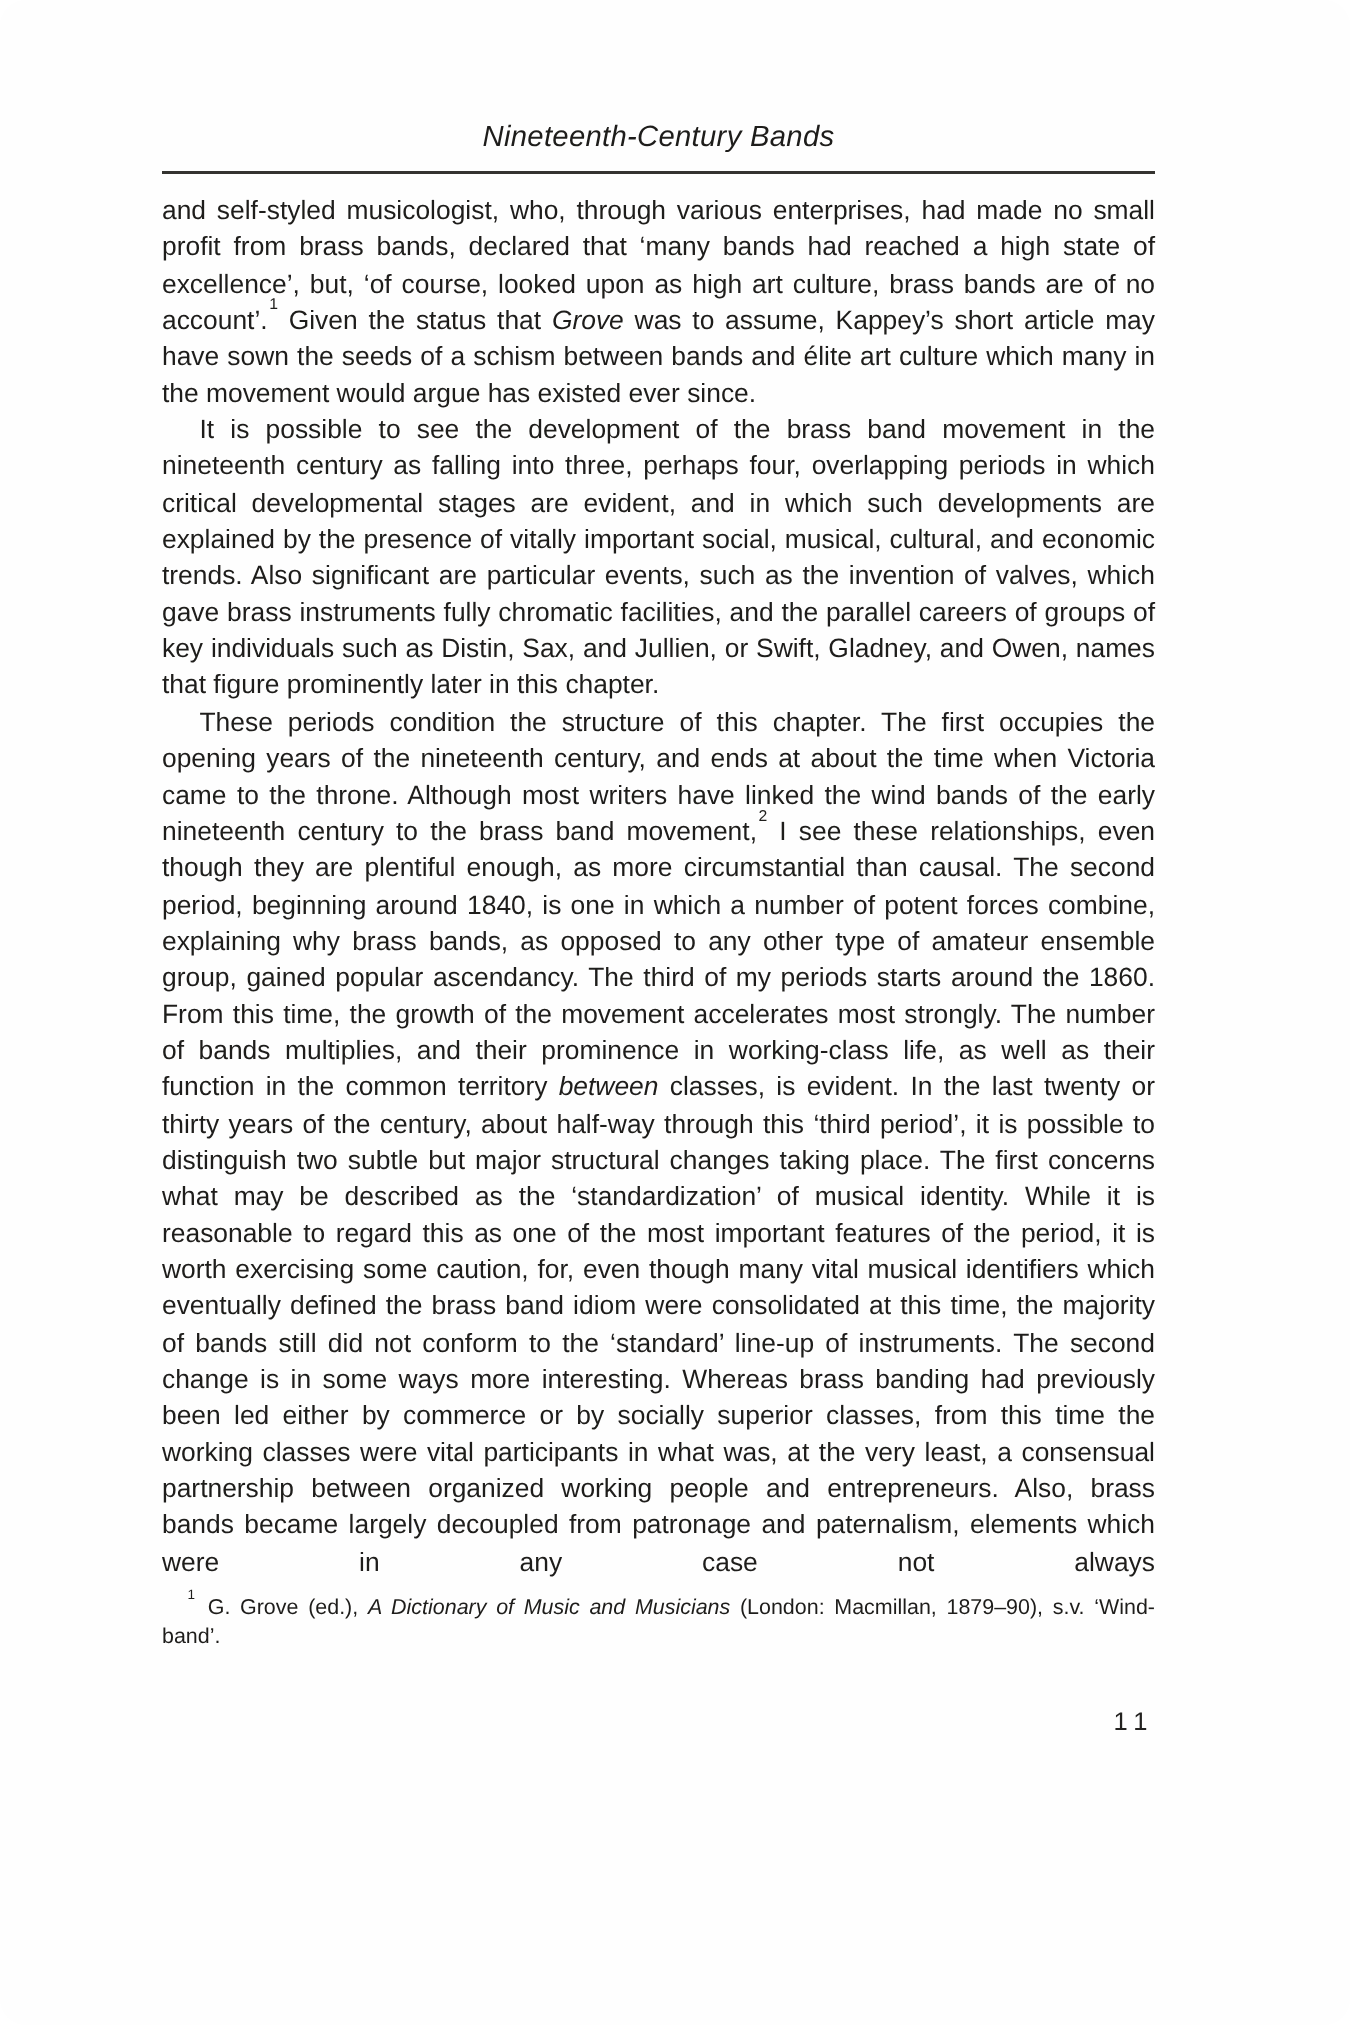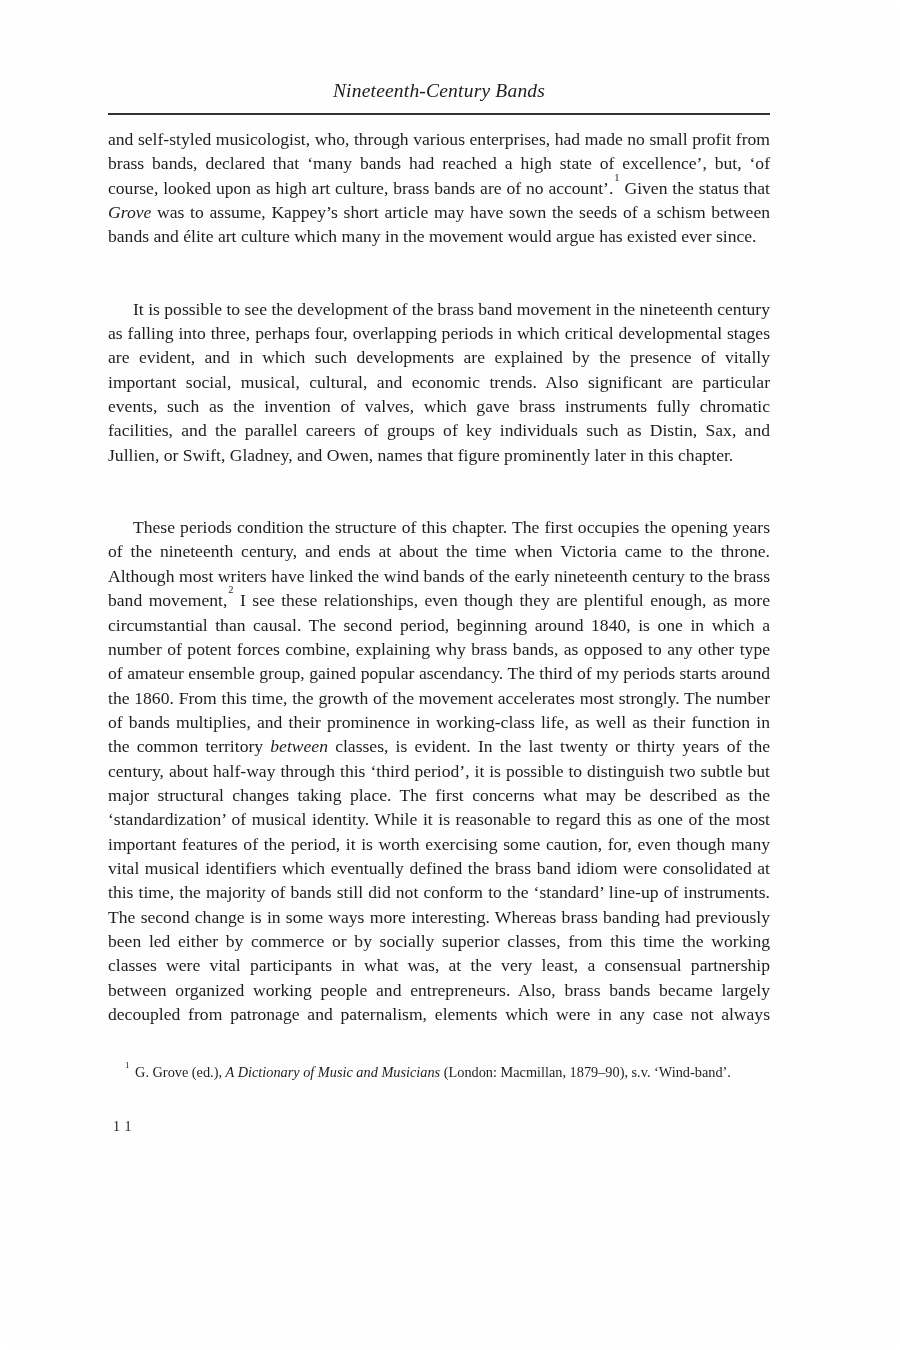--- a/index.html
+++ b/index.html
@@ -6,21 +6,21 @@
     margin: 0;
     padding: 0;
     background: #ffffff;
   }
   .page {
     position: relative;
     width: 900px;
     height: 1350px;
     background: #fefefe;
     color: #1e1d1b;
-    font-family: Liberation Serif, serif;
+    font-family: Liberation Sans, sans-serif;
     overflow: hidden;
     border-radius: 17px;
   }
   .content {
     position: absolute;
     left: 108px;
     top: 80px;
     width: 662px;
   }
   .running-head {
@@ -37,48 +37,48 @@
   }
   .body-text {
     margin-top: 12px;
     font-size: 17.6px;
     line-height: 24.35px;
     text-align: justify;
     hyphens: auto;
     -webkit-hyphens: auto;
   }
   .para { margin: 0; }
-  .para.indent { text-indent: 25px; margin-top: 48px; }
+  .para.indent { text-indent: 25px; }
   .para.runover { text-align-last: justify; }
   .it { font-style: italic; }
   .fnref {
     font-size: 10.5px;
     line-height: 0;
     position: relative;
     top: -6px;
     margin-left: 1px;
   }
   .footnotes {
-    margin-top: 37px;
+    margin-top: 10px;
     font-size: 14.3px;
     line-height: 19.3px;
     text-align: justify;
     hyphens: auto;
     -webkit-hyphens: auto;
   }
   .footnote { margin: 0; text-indent: 16px; }
   .footnote .fnref {
     font-size: 9px;
     top: -4px;
     margin-right: 2px;
   }
   .page-number {
     margin-top: 36px;
-    text-align: left;
-    font-size: 14px;
+    text-align: right;
+    font-size: 17px;
     letter-spacing: 5px;
     text-indent: 5px;
     color: #232220;
   }
 </style>
 </head>
 <body>
 
 <div class="page">
   <div class="content">

